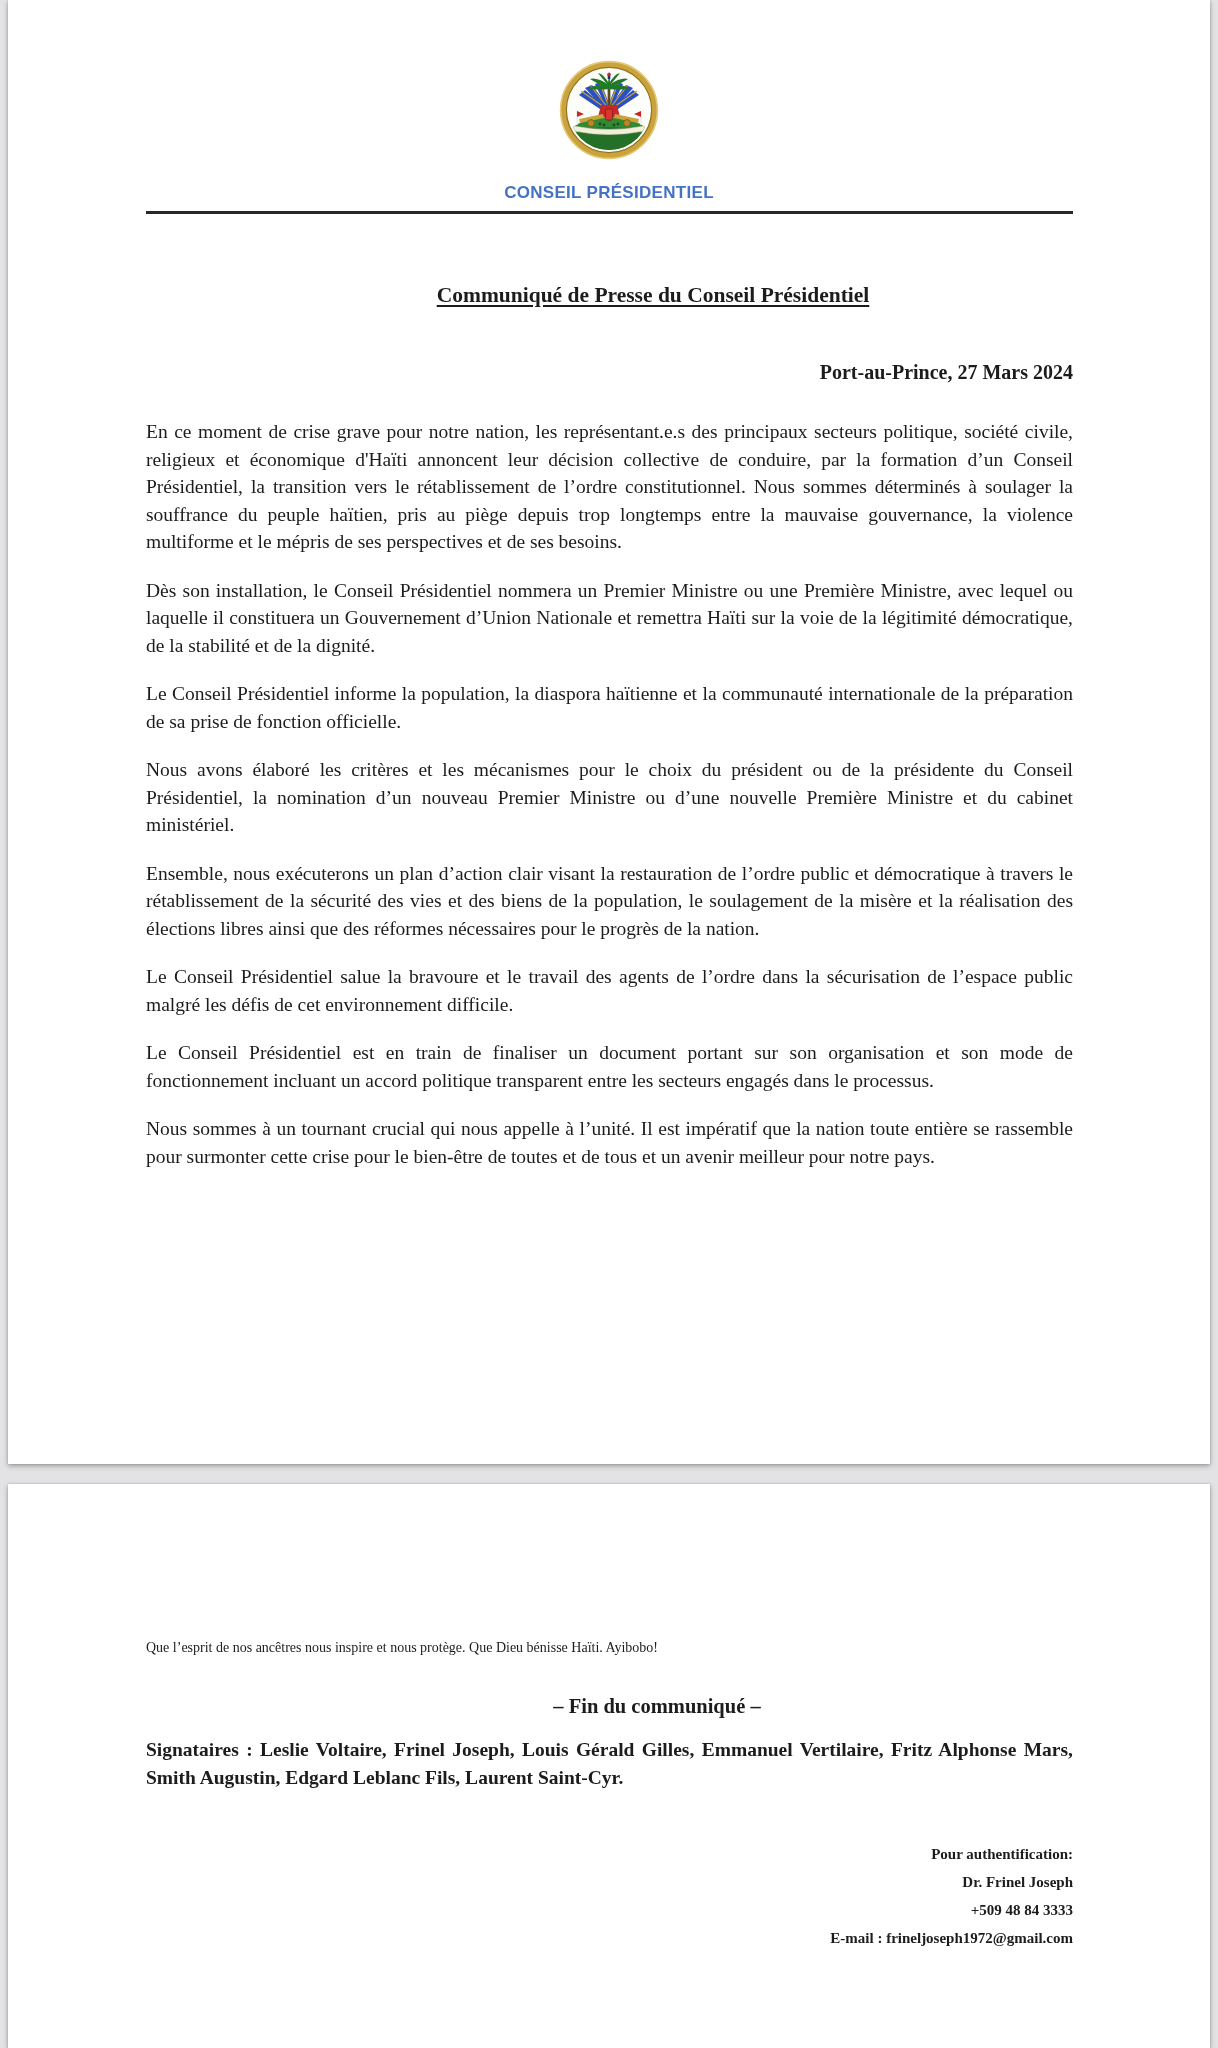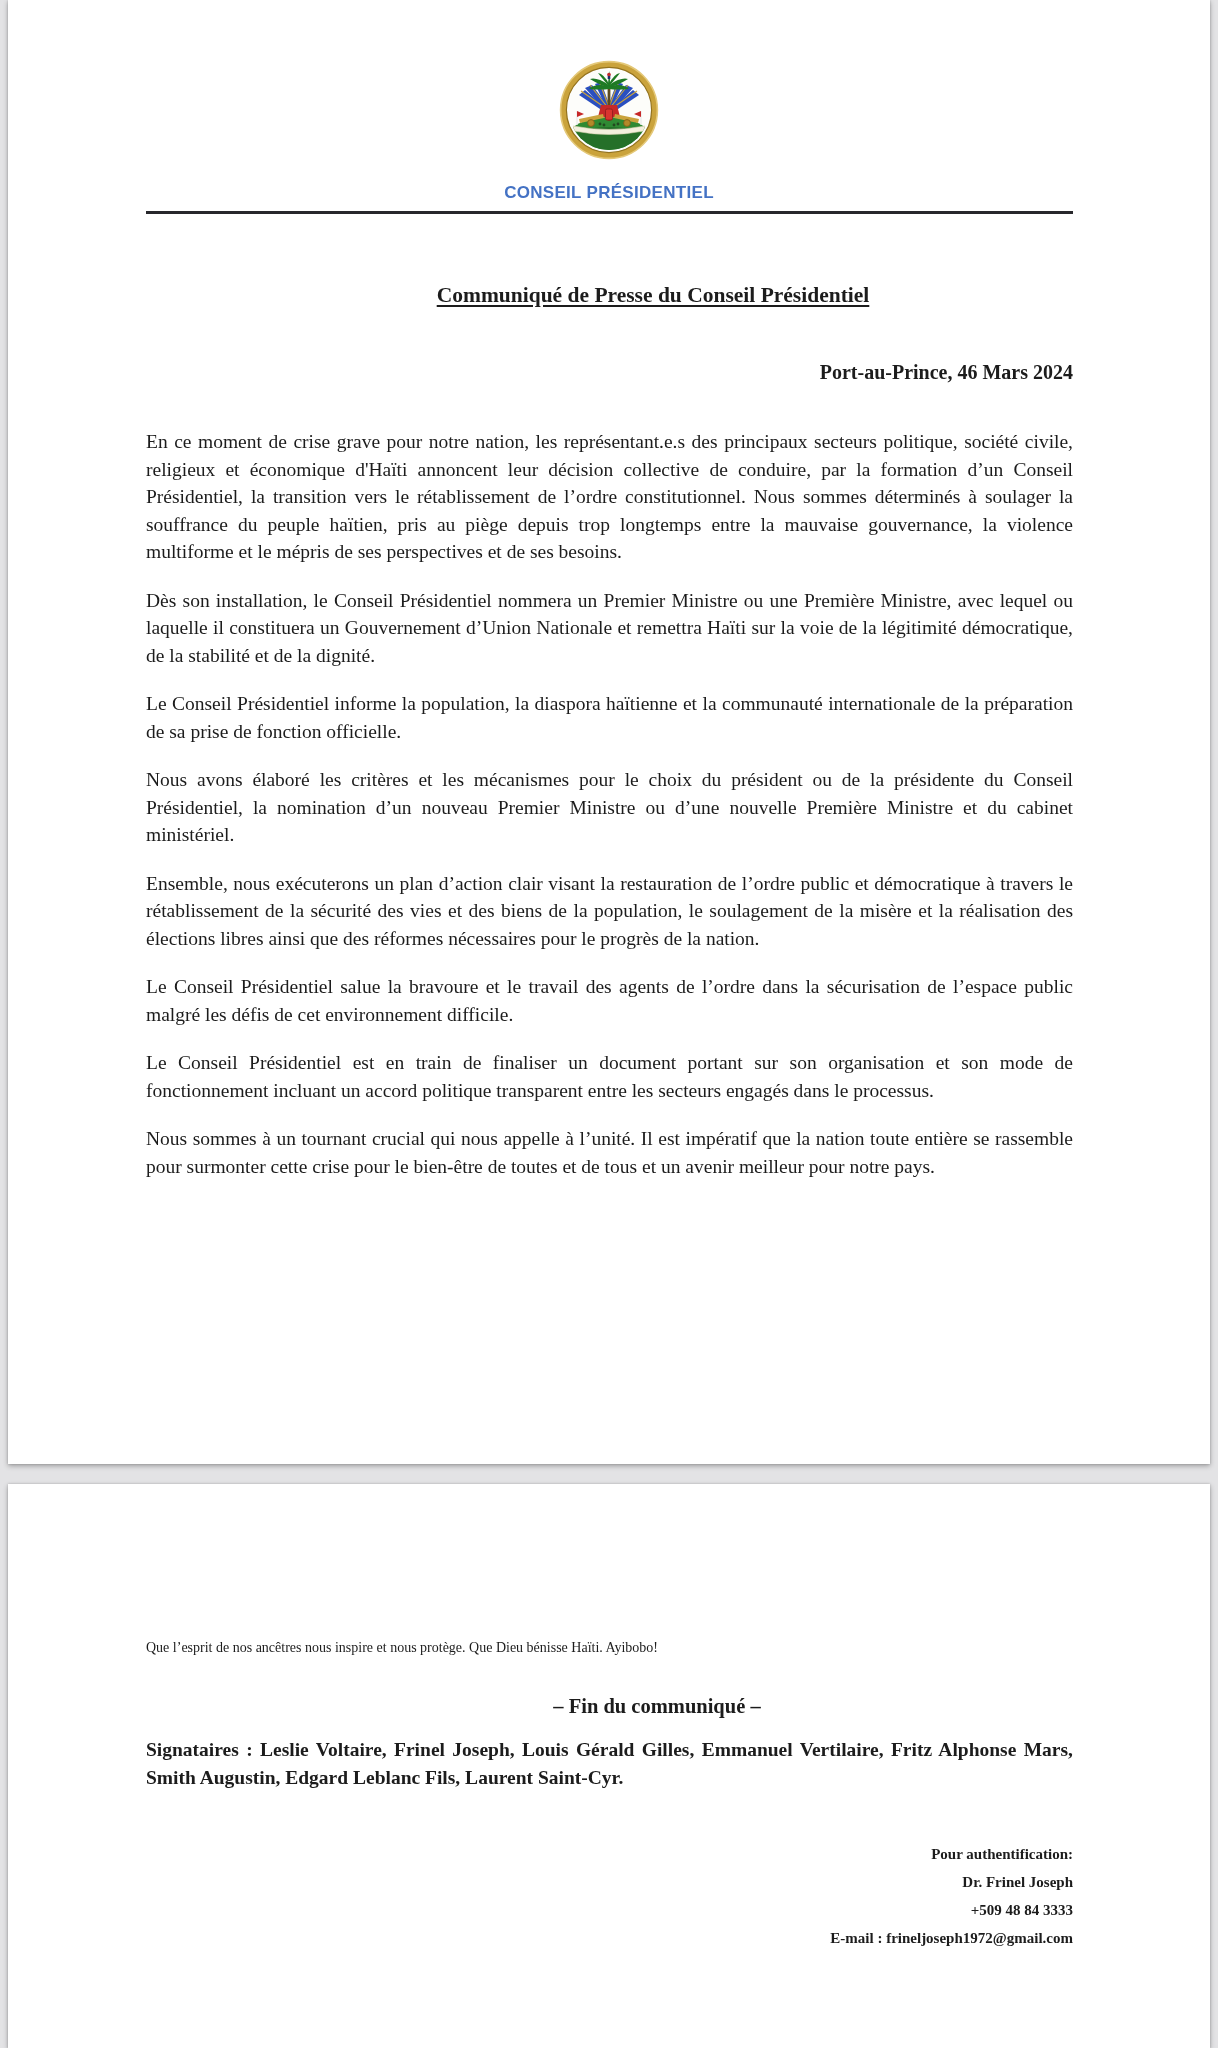--- a/index.html
+++ b/index.html
@@ -44,21 +44,21 @@
   }
   .dateline {
     position: absolute; top: 361px; left: 138px; width: 927px;
     text-align: right;
     font-weight: 700; font-size: 20px; color: #1c1c1c;
   }
   .body-text {
     position: absolute; top: 412px; left: 138px; width: 927px;
   }
   .body-text p {
-    margin: 16px 0 21px 0;
+    margin: 6px 0 21px 0;
     font-size: 19.5px; line-height: 27.5px;
     text-align: justify; color: #1c1c1c;
   }
   .blessing {
     position: absolute; top: 150px; left: 138px; width: 927px;
     font-size: 14px; line-height: 27.5px; color: #1c1c1c;
   }
   .end-marker {
     position: absolute; top: 211px; left: 0; width: 100%;
     text-align: center; font-weight: 700; font-size: 20.5px; color: #1c1c1c; margin-left: 48px;
@@ -156,21 +156,21 @@
 
       <circle cx="50" cy="51" r="45.5" fill="none" stroke="#caa33c" stroke-width="6"></circle>
       <circle cx="50" cy="51" r="48.4" fill="none" stroke="#e4c878" stroke-width="1.6"></circle>
       <circle cx="50" cy="51" r="42.6" fill="none" stroke="#93721e" stroke-width="1.2"></circle>
     </svg>
 
     <div class="org-name">CONSEIL PRÉSIDENTIEL</div>
     <div class="header-rule"></div>
 
     <div class="doc-title">Communiqué de Presse du Conseil Présidentiel</div>
-    <div class="dateline">Port-au-Prince, 46 Mars 2024</div>
+    <div class="dateline">Port-au-Prince, 27 Mars 2024</div>
 
     <div class="body-text">
       <p>En ce moment de crise grave pour notre nation, les représentant.e.s des principaux secteurs politique, société civile, religieux et économique d'Haïti annoncent leur décision collective de conduire, par la formation d’un Conseil Présidentiel, la transition vers le rétablissement de l’ordre constitutionnel. Nous sommes déterminés à soulager la souffrance du peuple haïtien, pris au piège depuis trop longtemps entre la mauvaise gouvernance, la violence multiforme et le mépris de ses perspectives et de ses besoins.</p>
       <p>Dès son installation, le Conseil Présidentiel nommera un Premier Ministre ou une Première Ministre, avec lequel ou laquelle il constituera un Gouvernement d’Union Nationale et remettra Haïti sur la voie de la légitimité démocratique, de la stabilité et de la dignité.</p>
       <p>Le Conseil Présidentiel informe la population, la diaspora haïtienne et la communauté internationale de la préparation de sa prise de fonction officielle.</p>
       <p>Nous avons élaboré les critères et les mécanismes pour le choix du président ou de la présidente du Conseil Présidentiel, la nomination d’un nouveau Premier Ministre ou d’une nouvelle Première Ministre et du cabinet ministériel.</p>
       <p>Ensemble, nous exécuterons un plan d’action clair visant la restauration de l’ordre public et démocratique à travers le rétablissement de la sécurité des vies et des biens de la population, le soulagement de la misère et la réalisation des élections libres ainsi que des réformes nécessaires pour le progrès de la nation.</p>
       <p>Le Conseil Présidentiel salue la bravoure et le travail des agents de l’ordre dans la sécurisation de l’espace public malgré les défis de cet environnement difficile.</p>
       <p>Le Conseil Présidentiel est en train de finaliser un document portant sur son organisation et son mode de fonctionnement incluant un accord politique transparent entre les secteurs engagés dans le processus.</p>
       <p>Nous sommes à un tournant crucial qui nous appelle à l’unité. Il est impératif que la nation toute entière se rassemble pour surmonter cette crise pour le bien-être de toutes et de tous et un avenir meilleur pour notre pays.</p>

